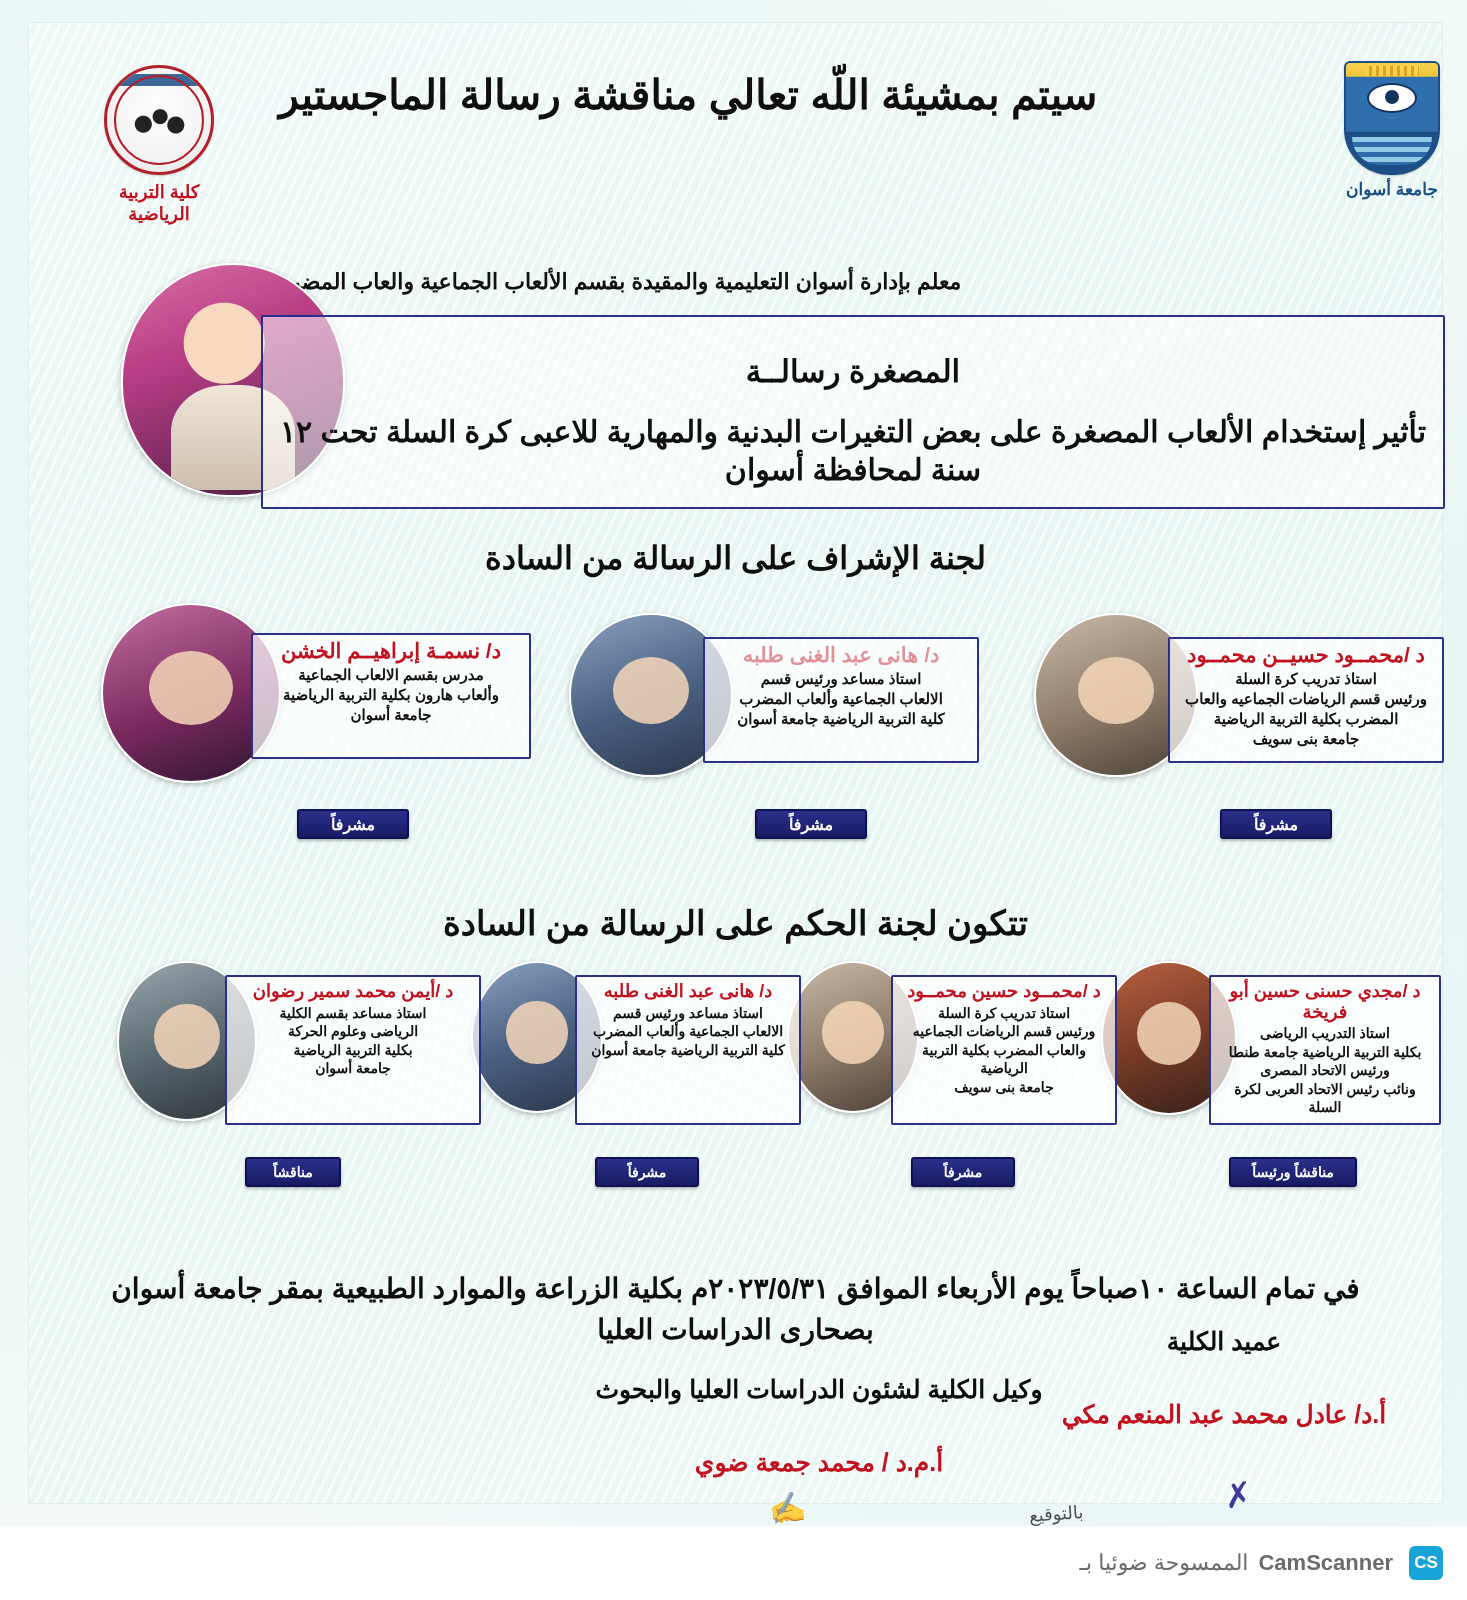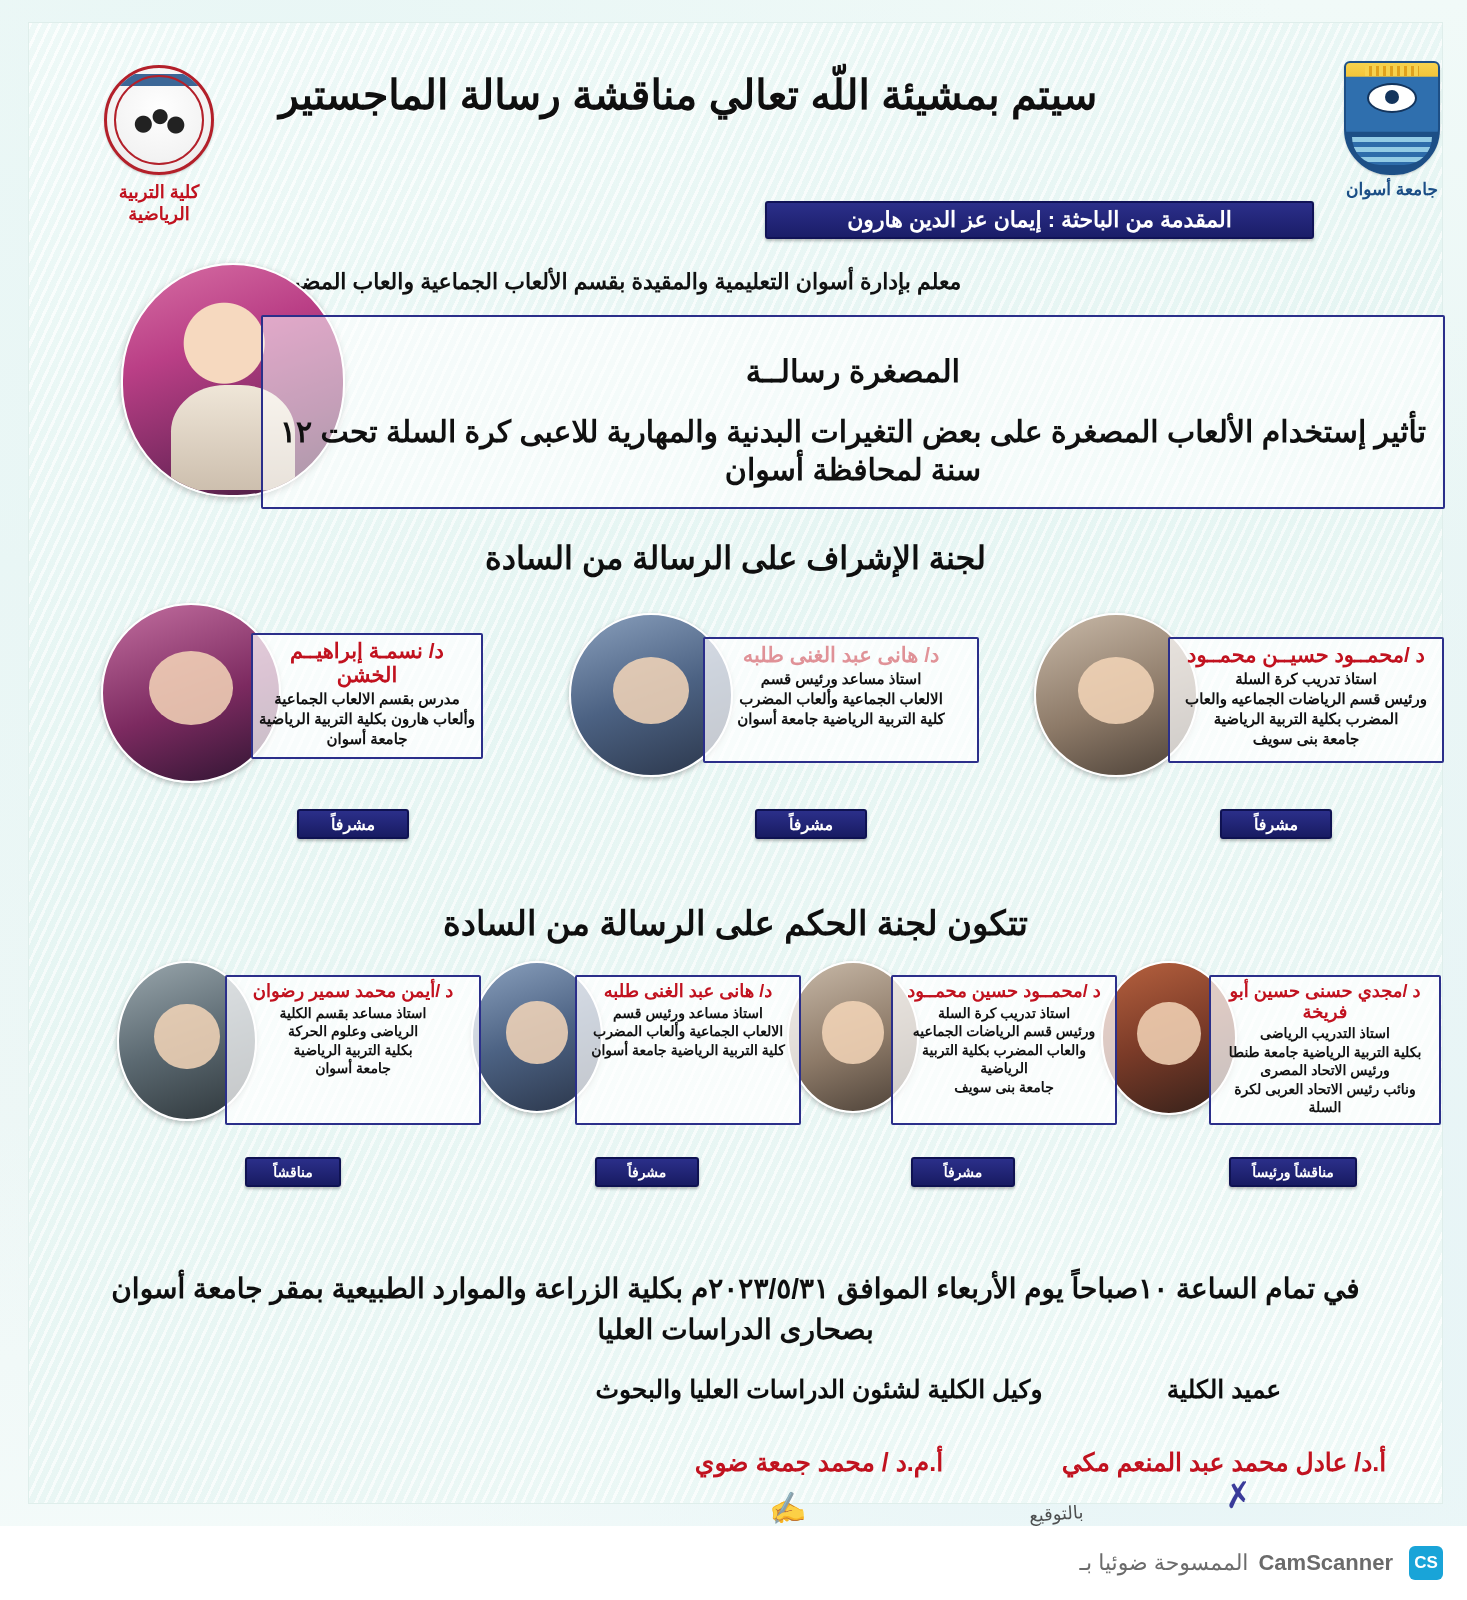--- a/index.html
+++ b/index.html
@@ -223,21 +223,20 @@
       <div class="crest2">
         <div class="topband"></div>
         <div class="ring"></div>
         <div class="fig"></div>
       </div>
       <div class="logo-caption-red">كلية التربية الرياضية</div>
     </div>
 
     <div class="main-title">سيتم بمشيئة اللّه تعالي مناقشة رسالة الماجستير</div>
 
-    <div class="ribbon">المقدمة من الباحثة :  إيمان عز الدين هارون</div>
 
     <div class="subline">معلم بإدارة أسوان التعليمية والمقيدة بقسم الألعاب الجماعية والعاب المضرب</div>
 
     <div class="photo-main"></div>
 
     <div class="title-box">
       <div class="lbl">المصغرة رسالــة</div>
       <div class="thesis">تأثير إستخدام الألعاب المصغرة على بعض التغيرات البدنية والمهارية للاعبى كرة السلة تحت ١٢ سنة لمحافظة أسوان</div>
     </div>
 
@@ -260,21 +259,21 @@
         <div class="nm dim">د/ هانى عبد الغنى طلبه</div>
         <div class="dt" style="white-space:pre-line;">استاذ مساعد ورئيس قسم
 الالعاب الجماعية وألعاب المضرب
 كلية التربية الرياضية جامعة أسوان</div>
       </div>
       <div class="role" style="left:186px;top:196px;">مشرفاً</div>
     </div>
 
     <div class="card" style="left:72px;top:580px;width:430px;height:260px;">
       <div class="ph face f-d" style="width:176px;height:176px;"></div>
-      <div class="info" style="left:150px;top:30px;width:232px;height:126px;">
+      <div class="info" style="left:150px;top:30px;width:280px;height:126px;">
         <div class="nm">د/ نسمـة إبراهيــم الخشن</div>
         <div class="dt" style="white-space:pre-line;">مدرس بقسم الالعاب الجماعية
 وألعاب هارون بكلية التربية الرياضية
 جامعة أسوان</div>
       </div>
       <div class="role" style="left:196px;top:206px;">مشرفاً</div>
     </div>
 
     <div class="section-head jury">تتكون لجنة الحكم على الرسالة من السادة</div>
 
@@ -319,21 +318,21 @@
         <div class="dt" style="font-size:14px;white-space:pre-line;">استاذ مساعد بقسم الكلية
 الرياضى وعلوم الحركة
 بكلية التربية الرياضية
 جامعة أسوان</div>
       </div>
       <div class="role" style="left:128px;top:196px;font-size:14px;min-width:92px;">مناقشاً</div>
     </div>
 
     <div class="datetime">في تمام الساعة  ١٠صباحاً يوم الأربعاء الموافق ٢٠٢٣/٥/٣١م بكلية الزراعة والموارد الطبيعية بمقر جامعة أسوان بصحارى الدراسات العليا</div>
 
-    <div class="sign" style="left:1030px;top:1352px;width:330px;">
+    <div class="sign" style="left:1030px;top:1304px;width:330px;">
       <div class="role-t">عميد الكلية</div>
       <div class="name-t">أ.د/ عادل محمد عبد المنعم مكي</div>
     </div>
 
     <div class="sign" style="left:480px;top:1352px;width:620px;">
       <div class="role-t">وكيل الكلية لشئون الدراسات العليا والبحوث</div>
       <div class="name-t">أ.م.د / محمد جمعة ضوي</div>
     </div>
 
     <div class="scrawl" style="left:1195px;top:1452px;">✗</div>

